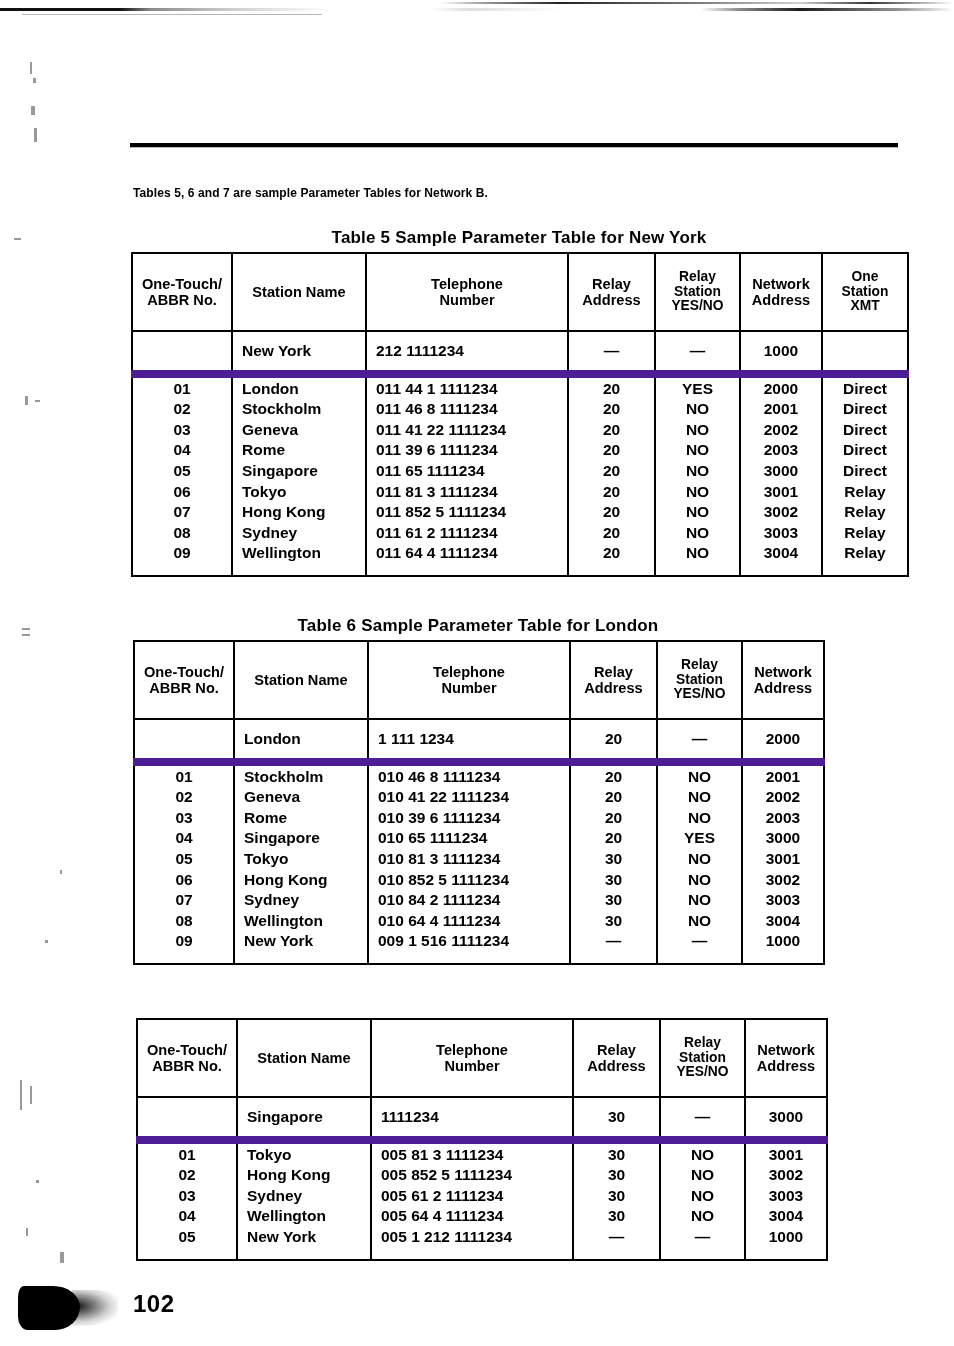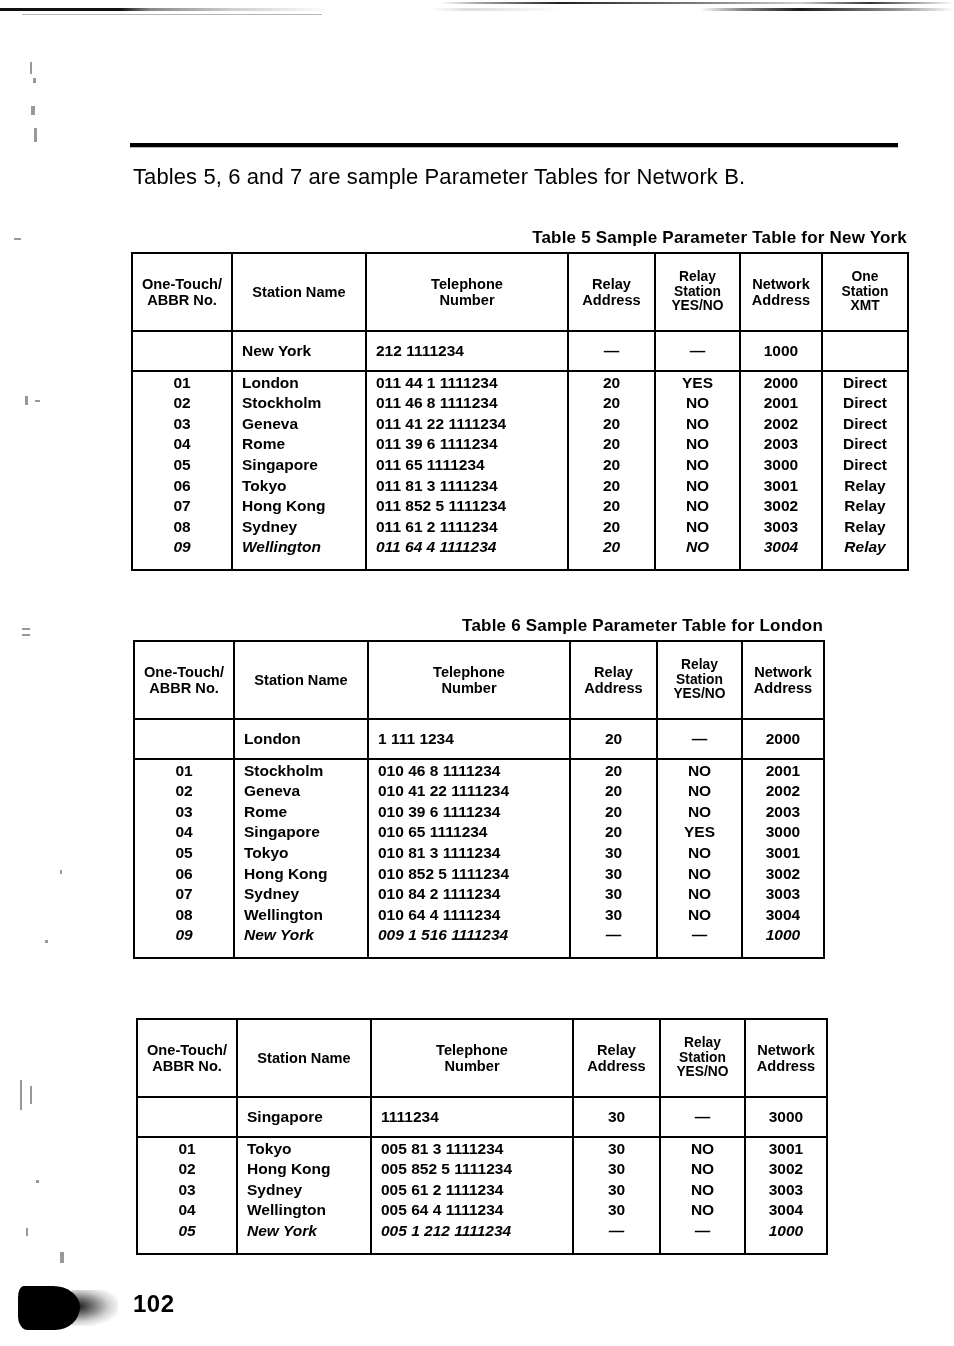--- a/index.html
+++ b/index.html
@@ -35,25 +35,25 @@
     background:#000;
     border-radius:6px 28px 26px 10px / 12px 22px 24px 14px;
   }
   .smudge-tail{
     position:absolute;left:72px;top:1290px;width:46px;height:36px;
     background:radial-gradient(ellipse at 10% 45%, rgba(0,0,0,.92) 0%, rgba(0,0,0,.55) 28%, rgba(0,0,0,.18) 55%, rgba(0,0,0,0) 78%);
   }
 
   
   .intro{
-    position:absolute;left:133px;top:164px;
-    font-size:22px;letter-spacing:.1px;white-space:nowrap;
+    position:absolute;left:133px;top:186px;
+    font-size:12px;letter-spacing:.1px;white-space:nowrap;font-weight:bold;
   }
   .tbl-title{
-    position:absolute;text-align:right;
+    position:absolute;text-align:center;
     font-size:17px;font-weight:bold;letter-spacing:.2px;white-space:nowrap;
   }
   .page-num{
     position:absolute;left:133px;top:1290px;
     font-size:24px;font-weight:bold;letter-spacing:.5px;
   }
 
   
   .ptable{
     position:absolute;
@@ -72,22 +72,22 @@
   .ptable th{
     text-align:center;
     font-size:14.6px;
     height:72px;
     font-weight:bold;
     padding:2px 1px;
   }
   .ptable .hdr-tall{font-size:13.8px;line-height:1.08;}
   .ptable tr.self-row td{height:38px;}
   .ptable tr.data-row td{height:20.6px;border-top:none;border-bottom:none;}
-  .ptable tr.data-first td{border-top:1px solid #4c1d95;}
-  .ptable tr.data-last td{border-bottom:none;font-style:italic;}
+  .ptable tr.data-first td{border-top:8px solid #4c1d95;}
+  .ptable tr.data-last td{border-bottom:none;}
   .ptable tr.pad-row td{height:12px;border-top:none;border-bottom:2px solid #000;}
   .c-left{text-align:left;padding-left:9px !important;}
   .c-center{text-align:center;}
   .dash{letter-spacing:0;}
 
   
   #table5{left:131px;top:252px;width:776px;}
   
   #table6{left:133px;top:640px;width:690px;}
   

